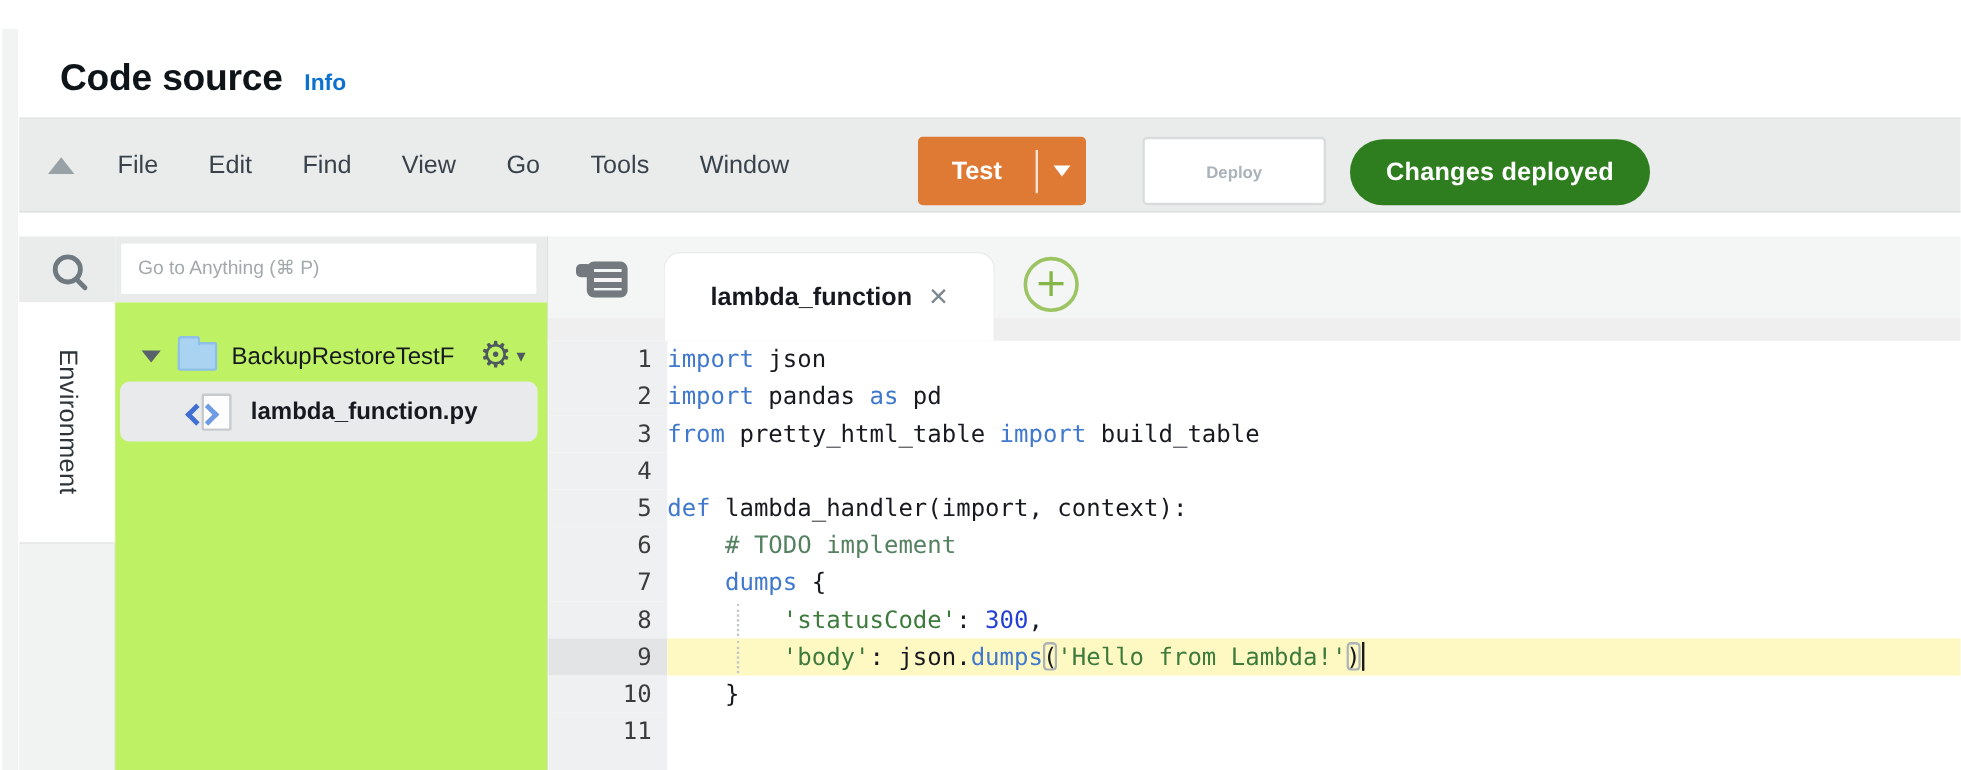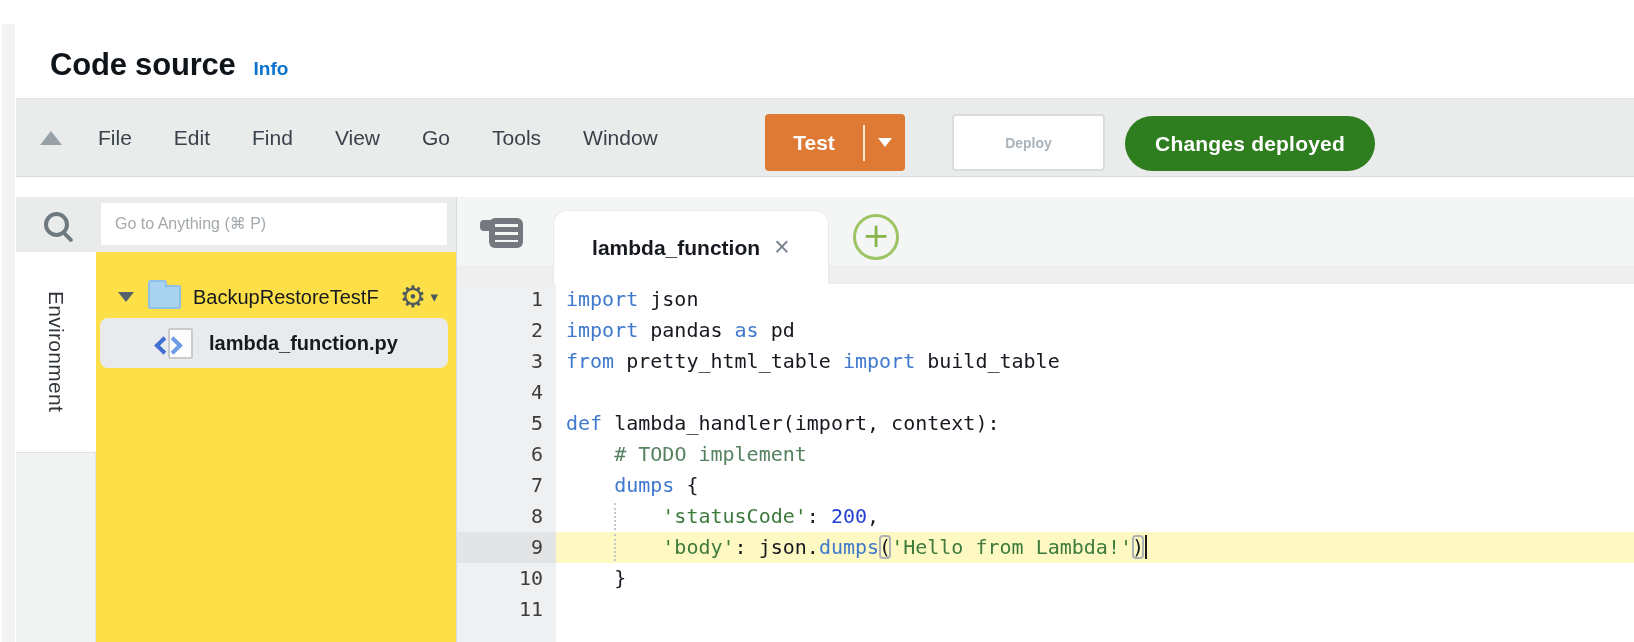--- a/index.html
+++ b/index.html
@@ -57,21 +57,21 @@
   .env-tab { height:200px; background:#fff; display:flex; align-items:center; justify-content:center; cursor:pointer; }
   .env-label { writing-mode:vertical-rl; font-size:21px; color:#2E343A; letter-spacing:.3px; }
   .rail-bottom { flex:1; background:#F1F2F2; border-top:1px solid #DFE2E2; border-right:1px solid #E4E7E7; }
 
   
   .tree-panel { width:360px; display:flex; flex-direction:column; }
   .tree-top { height:55px; background:#EAECEC; padding:5px 8px 6px 4px; }
   .goto-input { width:100%; height:44px; background:#fff; border:1px solid #E7EAEA; border-radius:2px;
     font-family:inherit; font-size:16px; color:#333; padding:0 14px; outline:none; }
   .goto-input::placeholder { color:#A3A9AD; }
-  .tree-body { flex:1; background:#fde047; position:relative; }
+  .tree-body { flex:1; background:#bef264; position:relative; }
 
   .row-folder { position:absolute; left:0; top:26px; right:6px; height:38px;
     display:flex; align-items:center; cursor:pointer; }
   .disc-tri { margin-left:22px; width:0; height:0; border-left:8px solid transparent;
     border-right:8px solid transparent; border-top:10px solid #57626B; flex:none; }
   .folder-ico { margin-left:14px; width:33px; height:24px; background:#A9D3F1;
     border:2px solid #8FC0E8; border-radius:2px; position:relative; flex:none; }
   .folder-ico::before { content:''; position:absolute; left:-2px; top:-7px; width:15px; height:6px;
     background:#A9D3F1; border:2px solid #8FC0E8; border-bottom:none; border-radius:3px 3px 0 0; }
   .folder-name { margin-left:12px; font-size:20px; color:#16191F; white-space:nowrap;
@@ -110,21 +110,21 @@
   .plus-btn { position:absolute; left:396px; top:17px; width:46px; height:46px; border-radius:50%;
     border:3px solid #9CC462; color:#85B647; font-size:33px; line-height:38px; text-align:center;
     cursor:pointer; font-family:"DejaVu Sans",sans-serif; }
 
   .code { flex:1; background:#fff; display:flex; flex-direction:column;
     font-family:"DejaVu Sans Mono","Liberation Mono",monospace; font-size:20px; }
   .line { display:flex; height:31px; line-height:31px; flex:none; }
   .line.filler { flex:1; height:auto; }
   .ln { width:99px; flex:none; background:#EFF0F1; color:#3C3C3C;
     text-align:right; padding-right:13px; }
-  .tx { flex:1; white-space:pre; padding-left:10px; color:#16191F; position:relative; min-width:0; }
+  .tx { flex:1; white-space:pre; color:#16191F; position:relative; min-width:0; }
   .line.active .ln { background:#E3E4E6; }
   .line.active .tx { background:#fef9c3; }
   .line.guide .tx::before { content:''; position:absolute; left:58px; top:2px; bottom:2px;
     border-left:2px dotted #C3C7C9; }
   .tok-kw  { color:#3F78CC; }
   .tok-fn  { color:#3F78CC; }
   .tok-str { color:#3D7B3D; }
   .tok-com { color:#54815F; }
   .tok-num { color:#2440D4; }
   .tok-pl  { color:#16191F; }
@@ -238,21 +238,21 @@
             <div class="line">
               <div class="ln">6</div>
               <div class="tx"><span class="tok-pl">    </span><span class="tok-com"># TODO implement</span></div>
             </div>
             <div class="line">
               <div class="ln">7</div>
               <div class="tx"><span class="tok-pl">    </span><span class="tok-kw">dumps</span><span class="tok-pl"> {</span></div>
             </div>
             <div class="line guide">
               <div class="ln">8</div>
-              <div class="tx"><span class="tok-pl">        </span><span class="tok-str">'statusCode'</span><span class="tok-pl">: </span><span class="tok-num">200</span><span class="tok-pl">,</span></div>
+              <div class="tx"><span class="tok-pl">        </span><span class="tok-str">'statusCode'</span><span class="tok-pl">: </span><span class="tok-num">300</span><span class="tok-pl">,</span></div>
             </div>
             <div class="line active guide">
               <div class="ln">9</div>
               <div class="tx"><span class="tok-pl">        </span><span class="tok-str">'body'</span><span class="tok-pl">: json.</span><span class="tok-fn">dumps</span><span class="tok-br">(</span><span class="tok-str">'Hello from Lambda!'</span><span class="tok-br">)</span><span class="caret"></span></div>
             </div>
             <div class="line">
               <div class="ln">10</div>
               <div class="tx"><span class="tok-pl">    }</span></div>
             </div>
             <div class="line">

